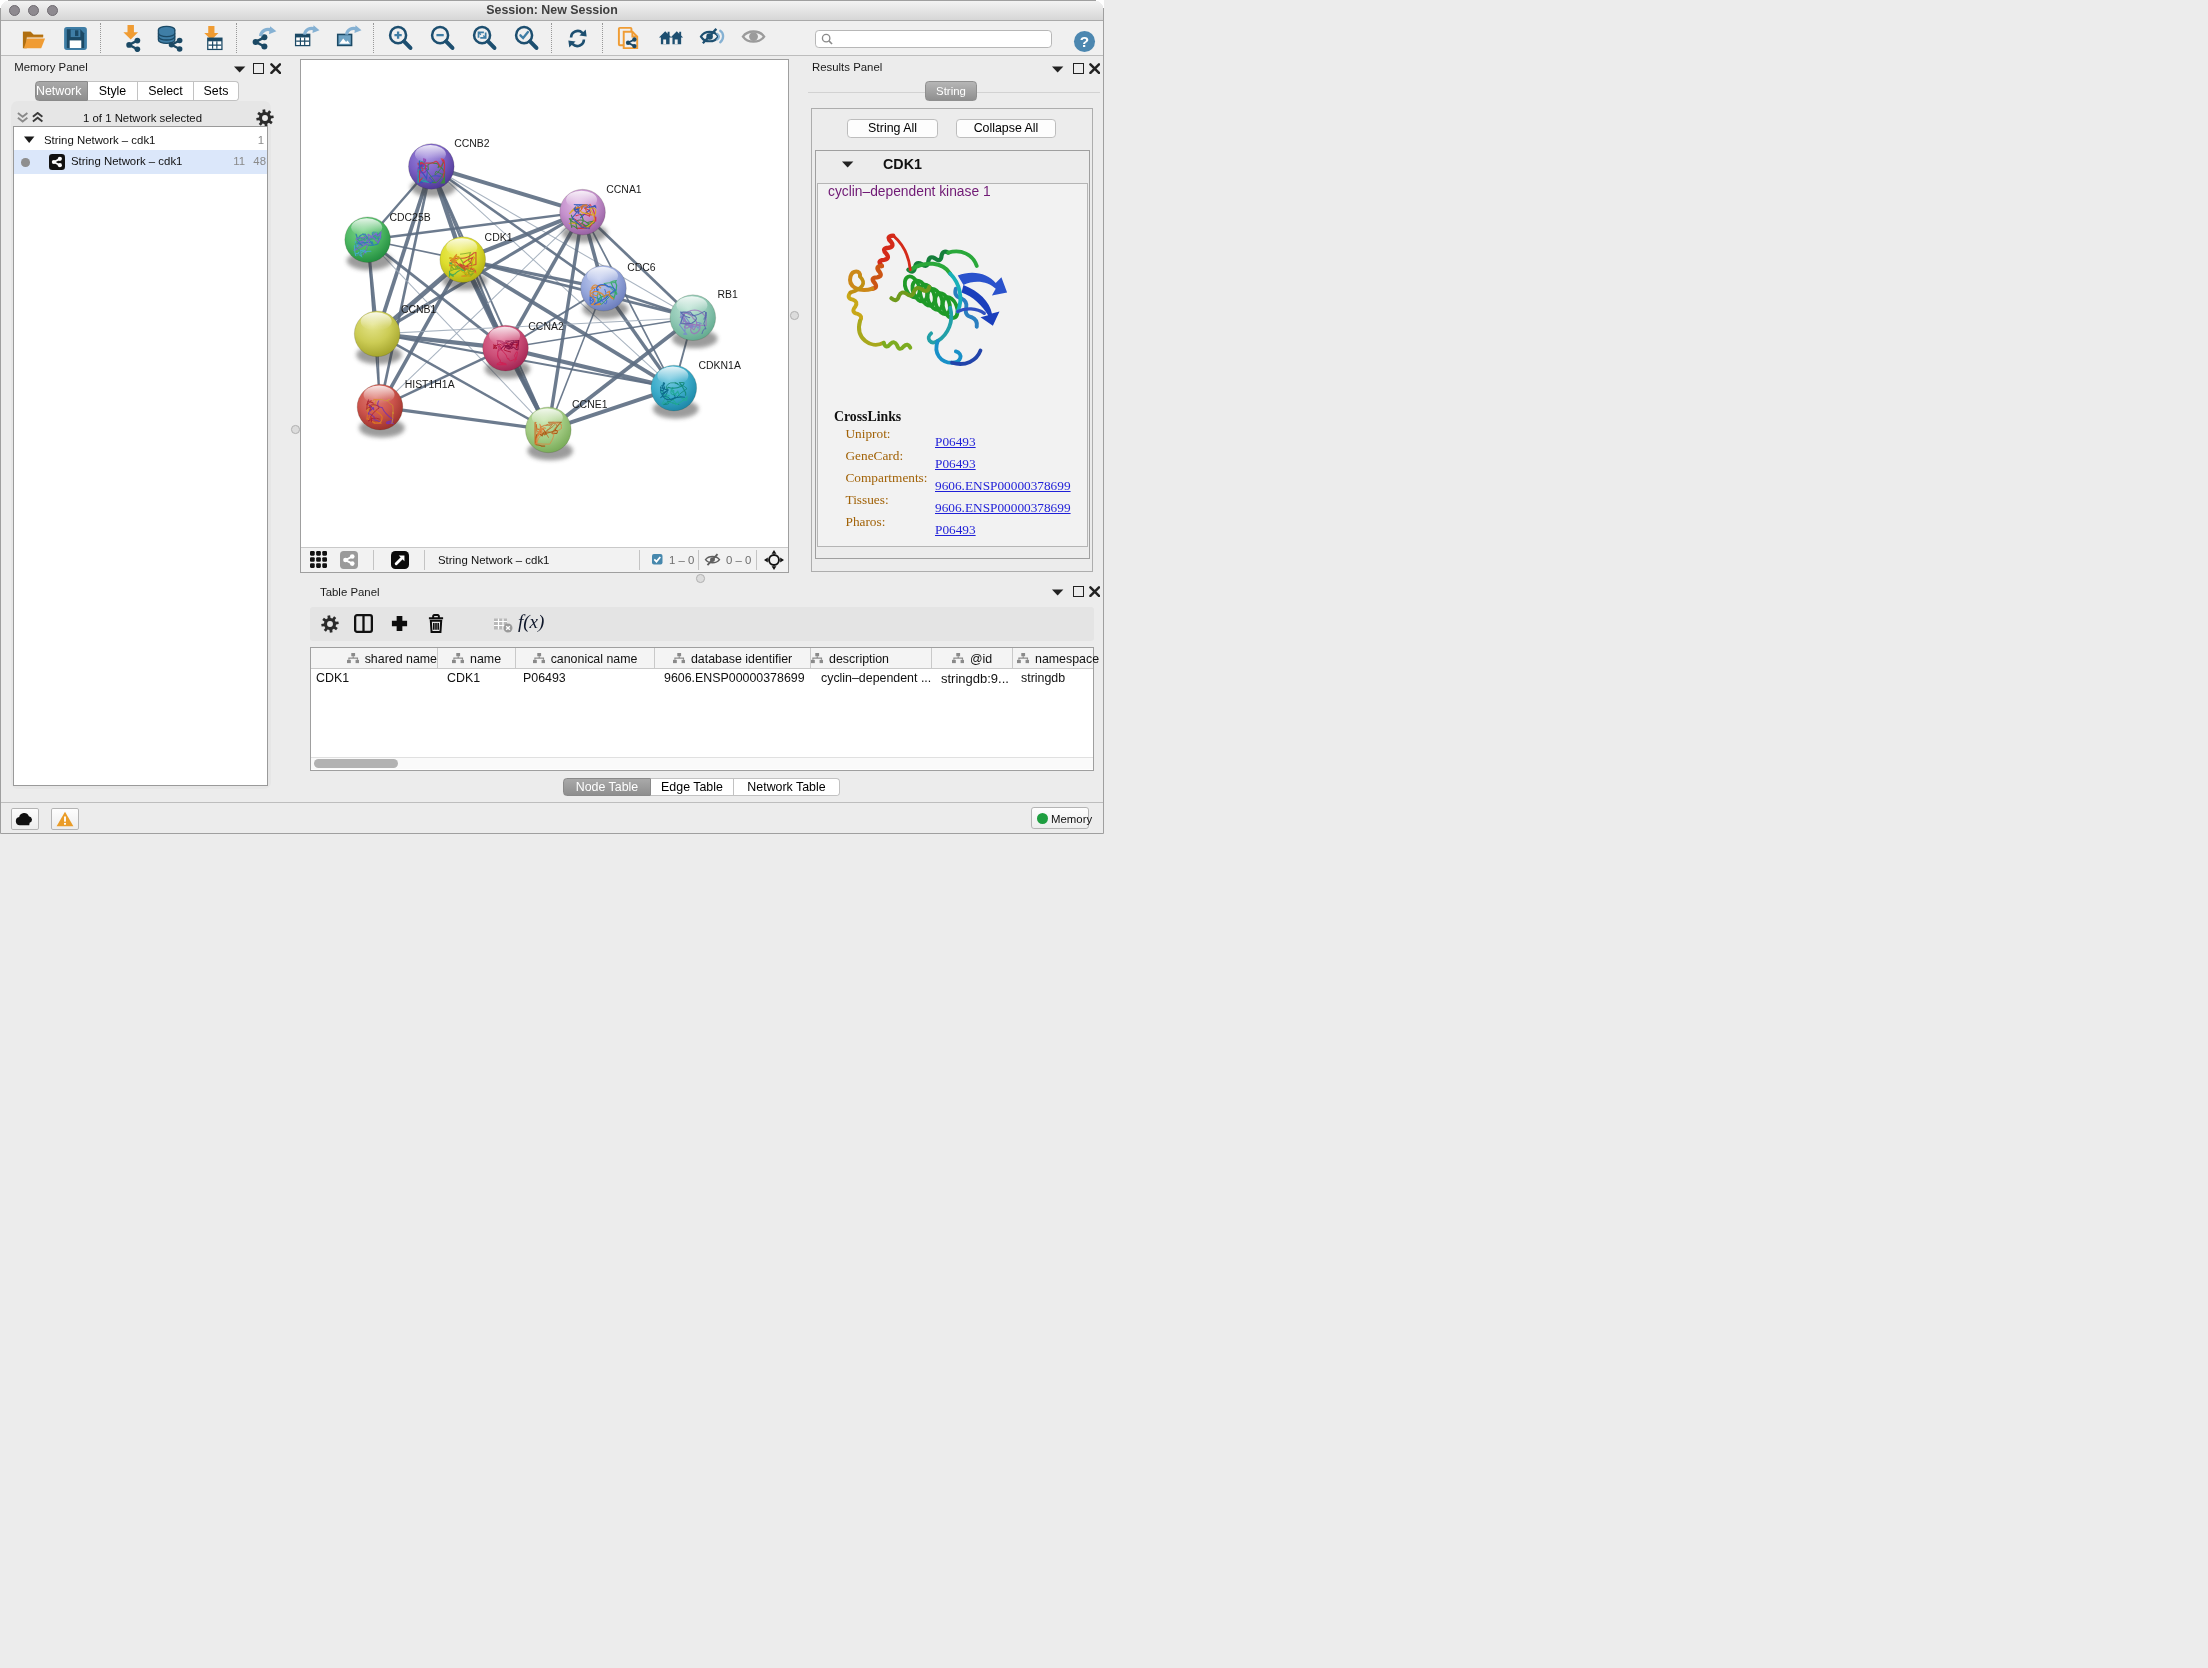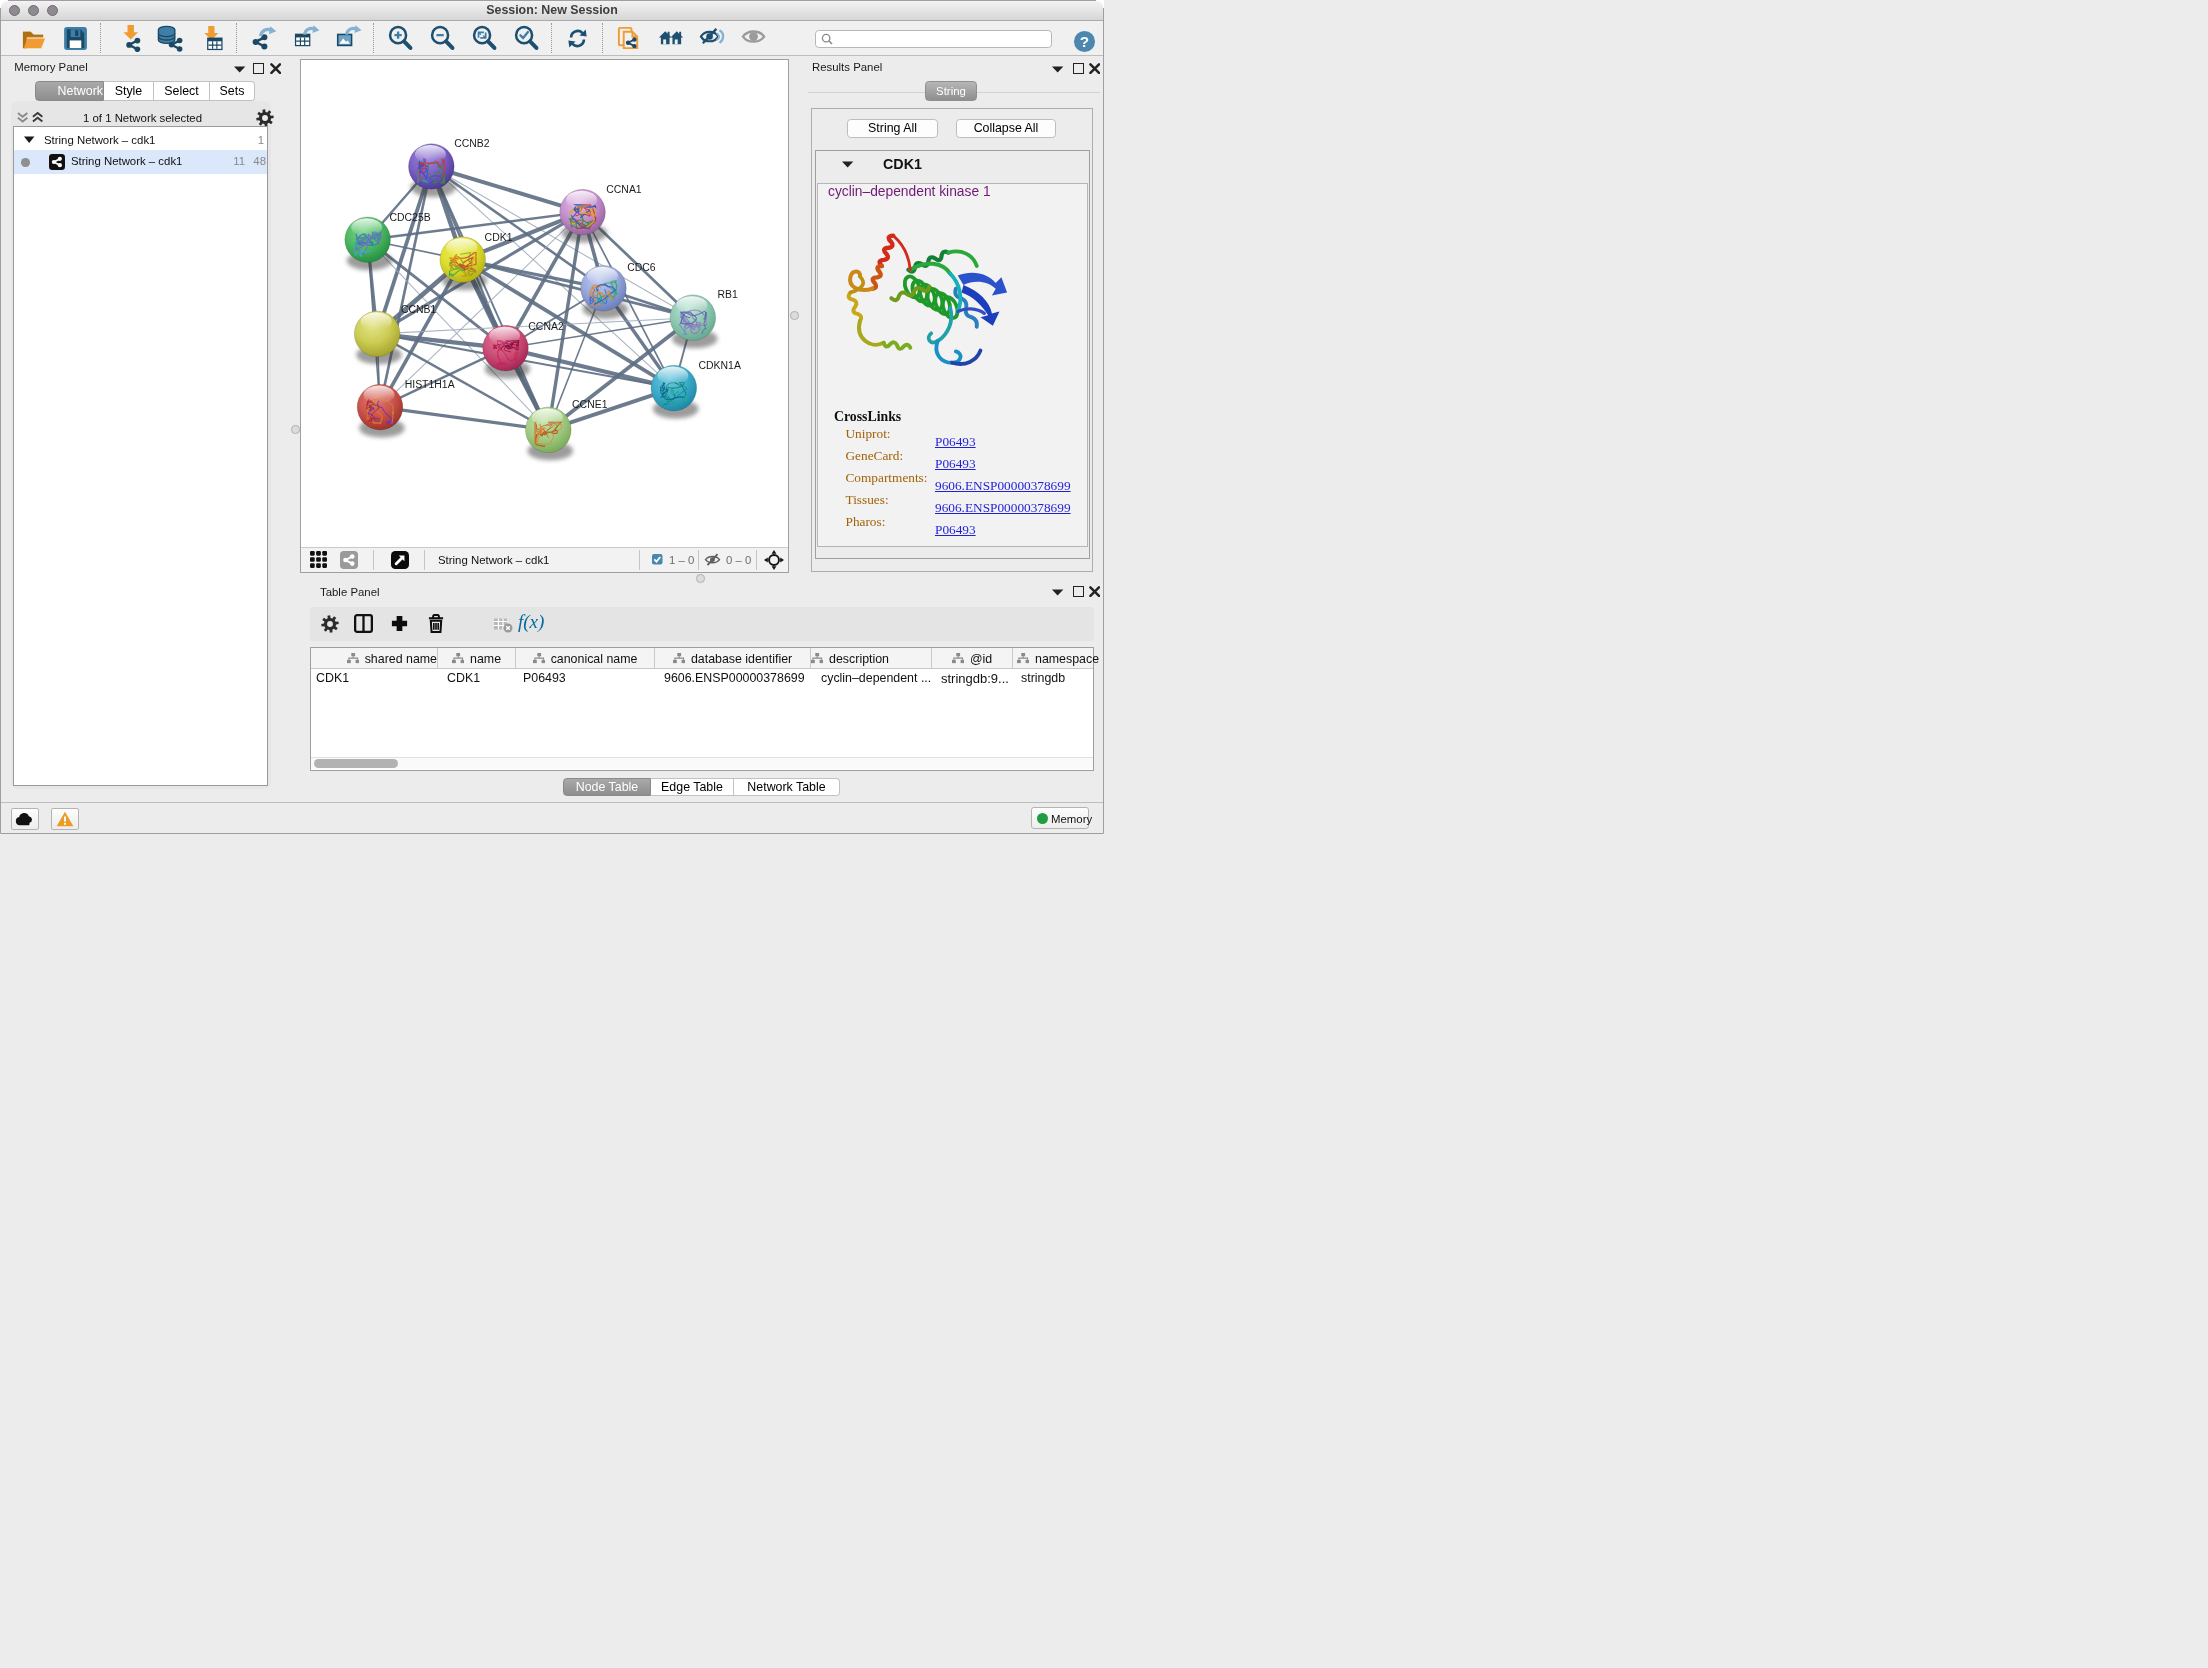--- a/index.html
+++ b/index.html
@@ -169,21 +169,21 @@
 <div class="abs panhdr" style="left:14.3px;top:61px">Memory Panel</div>
 <svg class="abs" style="left:233px;top:65px" width="13.3" height="8.6" viewBox="0 0 14 9">
     <path d="M1 1.5 L13 1.5 L7 8 Z" fill="#222"></path>
   </svg>
 <div class="abs" style="left:253px;top:63px;width:10.5px;height:10.5px;border:1.5px solid #222"></div>
 <svg class="abs" style="left:270px;top:63px" width="11.4" height="11.4" viewBox="0 0 12 12">
     <path d="M1.5 1.5 L10.5 10.5 M10.5 1.5 L1.5 10.5" stroke="#222" stroke-width="2.6" stroke-linecap="round"></path>
   </svg>
 
 <div class="abs" style="left:35px;top:81px;height:20px;display:flex;font-size:12.4px">
-<div style="width:69px;background:linear-gradient(#a9a9a9,#8e8e8e);color:#fff;border:1px solid #8a8a8a;border-radius:3.8px 0 0 3.8px;text-align:right;line-height:18px">Network</div>
+<div style="width:53px;background:linear-gradient(#a9a9a9,#8e8e8e);color:#fff;border:1px solid #8a8a8a;border-radius:3.8px 0 0 3.8px;text-align:left;line-height:18px">Network</div>
 <div style="width:50px;background:#fff;border:1px solid #c2c2c2;border-left:none;text-align:center;line-height:18px">Style</div>
 <div style="width:56px;background:#fff;border:1px solid #c2c2c2;border-left:none;text-align:center;line-height:18px">Select</div>
 <div style="width:45px;background:#fff;border:1px solid #c2c2c2;border-left:none;border-radius:0 3.8px 3.8px 0;text-align:center;line-height:18px">Sets</div>
 </div>
 
 <div class="abs" style="left:11.4px;top:101px;width:260px;height:688px;background:#e6e6e6;border-radius:6.7px"></div>
 <svg class="abs" style="left:16px;top:112px" width="13.3" height="11.4" viewBox="0 0 14 12">
     <path d="M2 1 L7 5 L12 1 M2 6 L7 10 L12 6" fill="none" stroke="#8a8a8a" stroke-width="2"></path>
   </svg>
 <svg class="abs" style="left:31px;top:112px" width="13.3" height="11.4" viewBox="0 0 14 12">
@@ -598,21 +598,21 @@
     <path d="M2 5.5 h15 M6.5 5.5 V3.2 a1.1 1.1 0 0 1 1.1 -1.1 h3.8 a1.1 1.1 0 0 1 1.1 1.1 v2.3" fill="none" stroke="#0d0d0d" stroke-width="2.1"></path>
     <path d="M4 8 h11 l-0.8 12 h-9.4 Z" fill="none" stroke="#0d0d0d" stroke-width="2.1"></path>
     <path d="M7.2 10.5 v7 M9.5 10.5 v7 M11.8 10.5 v7" stroke="#0d0d0d" stroke-width="1.7"></path>
   </svg>
 <svg class="abs" style="left:493px;top:618px" width="21" height="15" viewBox="0 0 20 15">
     <rect x="0.5" y="0.5" width="13" height="11" fill="#b8b8b8"></rect>
     <path d="M0.5 3.5 h13 M0.5 7.5 h13 M5 0.5 v11 M9.5 0.5 v11" stroke="#fff" stroke-width="1.2"></path>
     <circle cx="14.5" cy="10" r="4.5" fill="#9a9a9a"></circle>
     <path d="M12.7 8.2 l3.6 3.6 M16.3 8.2 l-3.6 3.6" stroke="#fff" stroke-width="1.4"></path>
   </svg>
-<div class="abs" style="left:518px;top:611px;font-size:19px;font-style:italic;color:#0369a1;font-family:'Liberation Serif',serif">f(x)</div>
+<div class="abs" style="left:518px;top:611px;font-size:19px;font-style:italic;color:#0f172a;font-family:'Liberation Serif',serif">f(x)</div>
 
 <div class="abs" style="left:310px;top:647px;width:784px;height:124px;background:#fff;border:1px solid #9f9f9f"></div>
 <div class="abs" style="left:311px;top:648px;width:782px;height:21px;background:#f4f4f4;border-bottom:1px solid #c9c9c9"></div>
 <div class="abs" style="left:310px;top:648px;width:128px;height:21px;border-right:1px solid #c9c9c9;display:flex;align-items:center;justify-content:flex-end;font-size:12.4px;color:#111;overflow:hidden">
     <svg width="12.4" height="10.5" viewBox="0 0 13 11" style="margin-right:5.7px;flex:none">
       <g fill="#8a8a8a">
         <rect x="4.5" y="0" width="4" height="3.4"></rect>
         <rect x="0" y="7.2" width="4" height="3.4"></rect>
         <rect x="9" y="7.2" width="4" height="3.4"></rect>
         <path d="M6.5 3.4 v2 M2 7.2 v-1.8 h9 v1.8" fill="none" stroke="#8a8a8a" stroke-width="1.2"></path>

